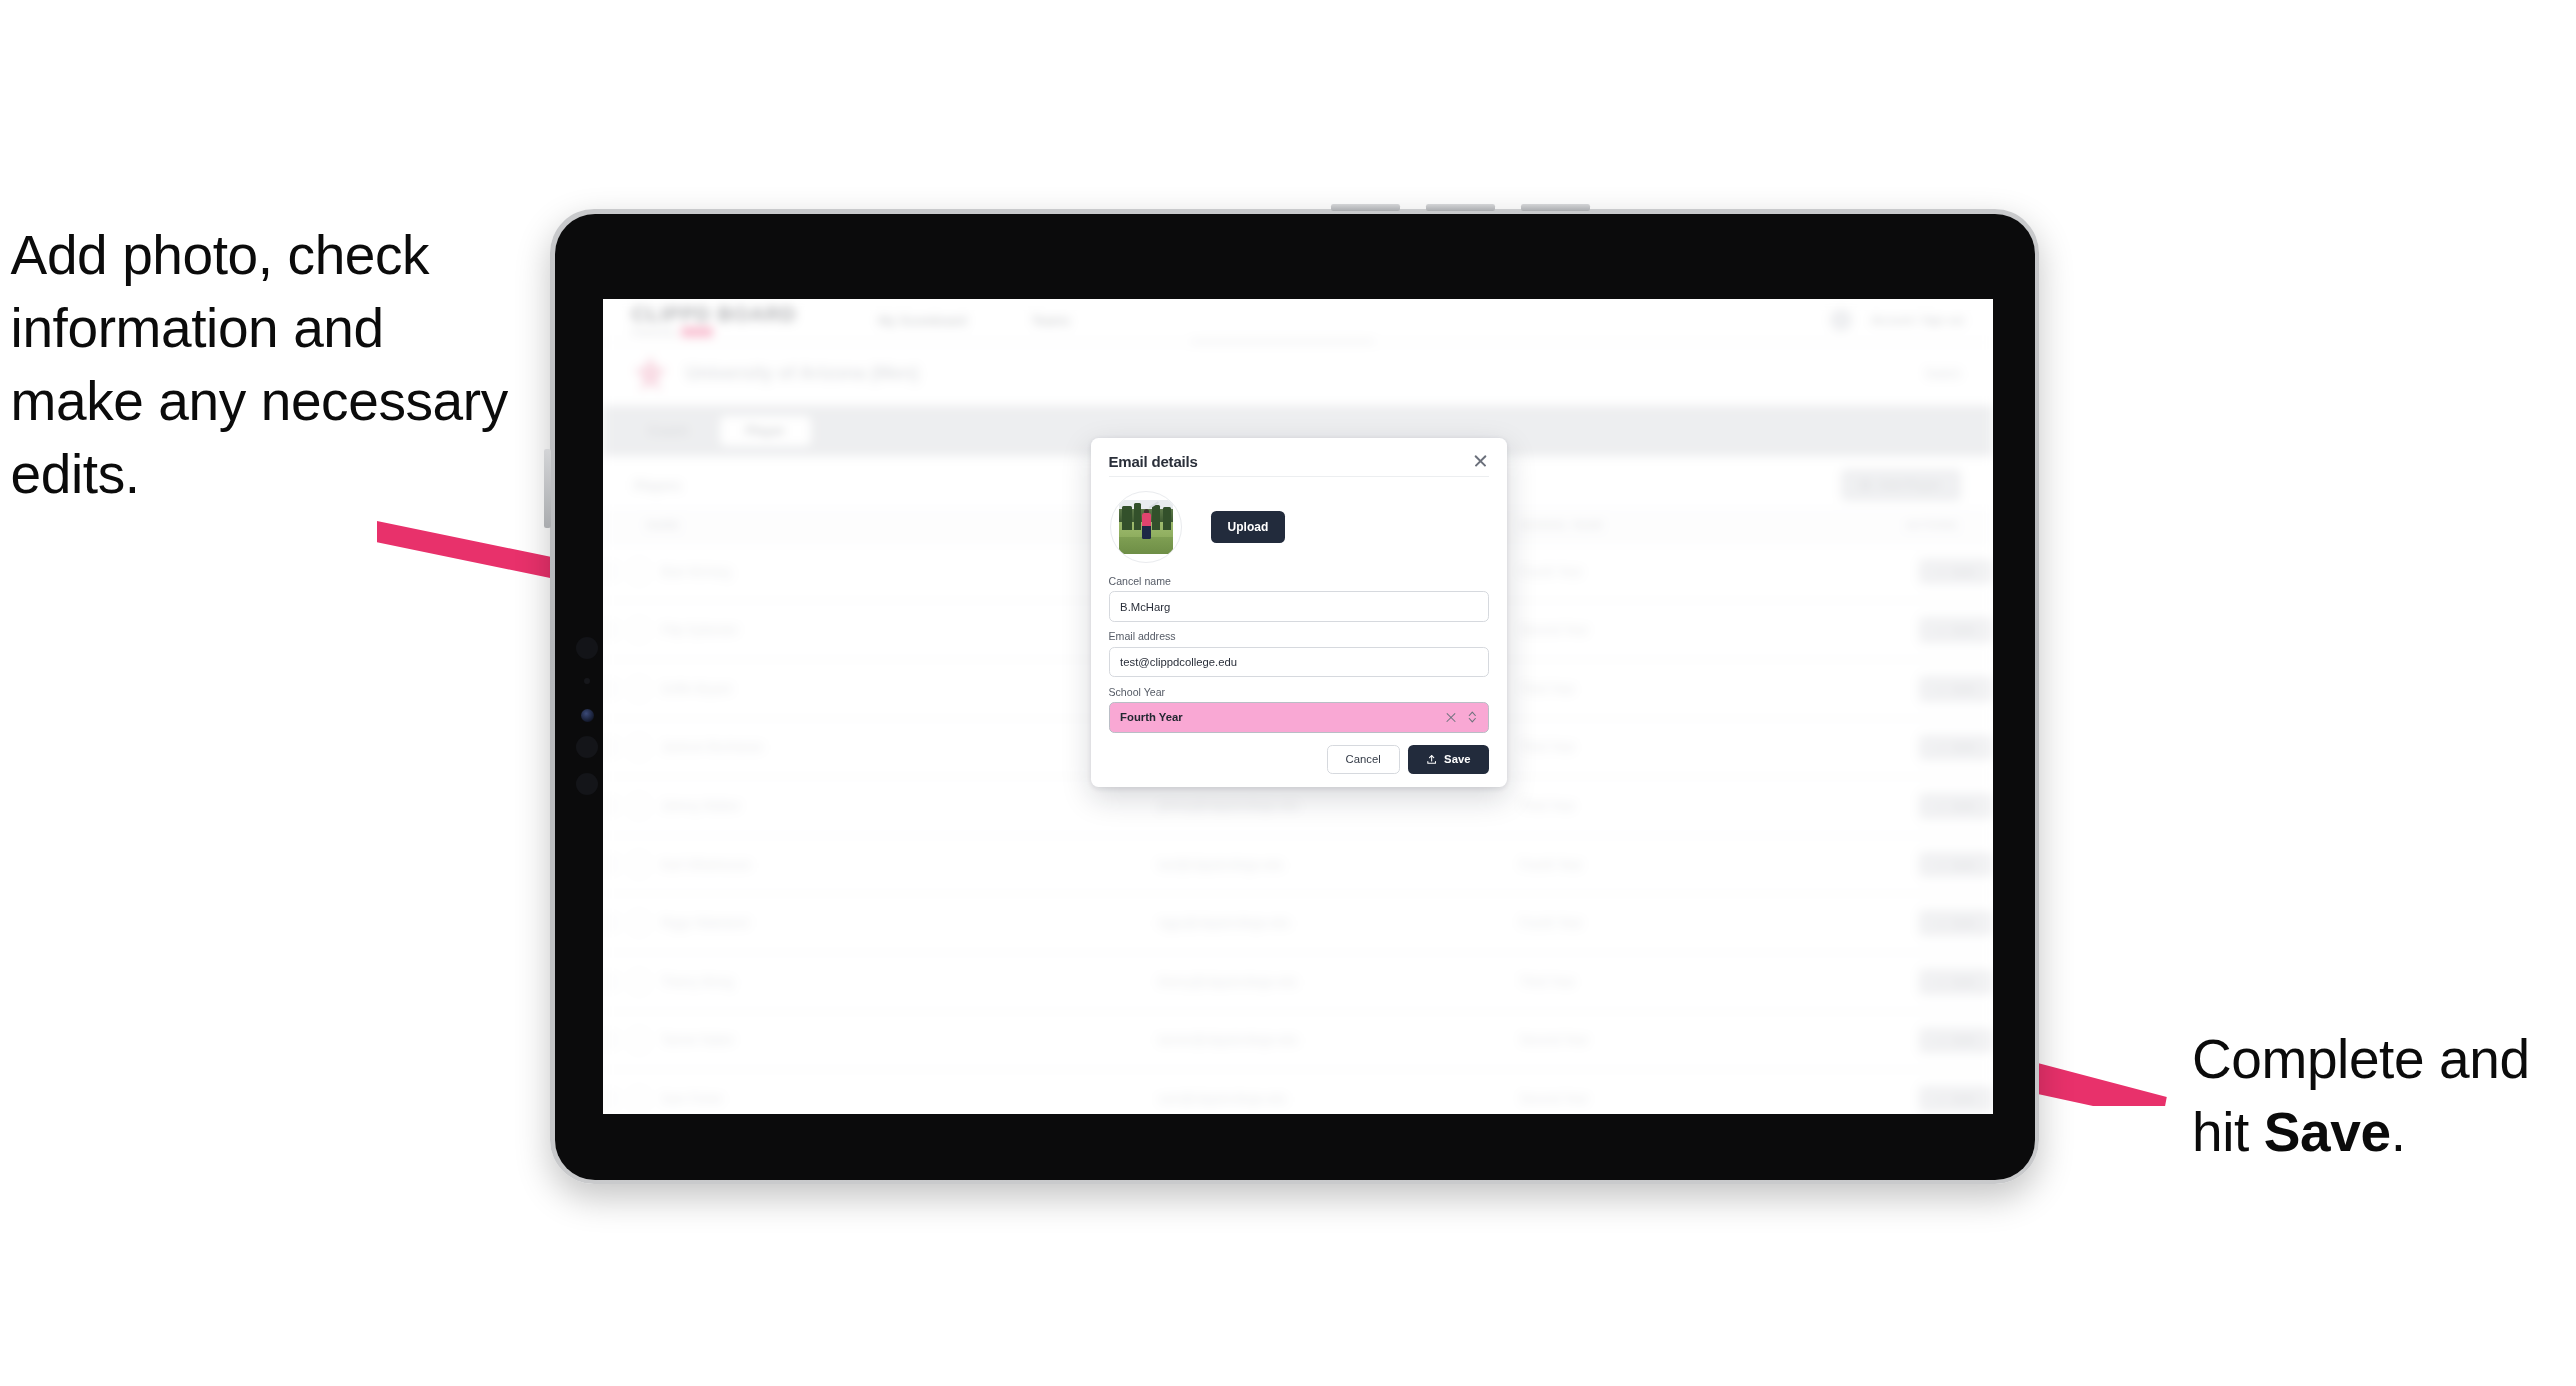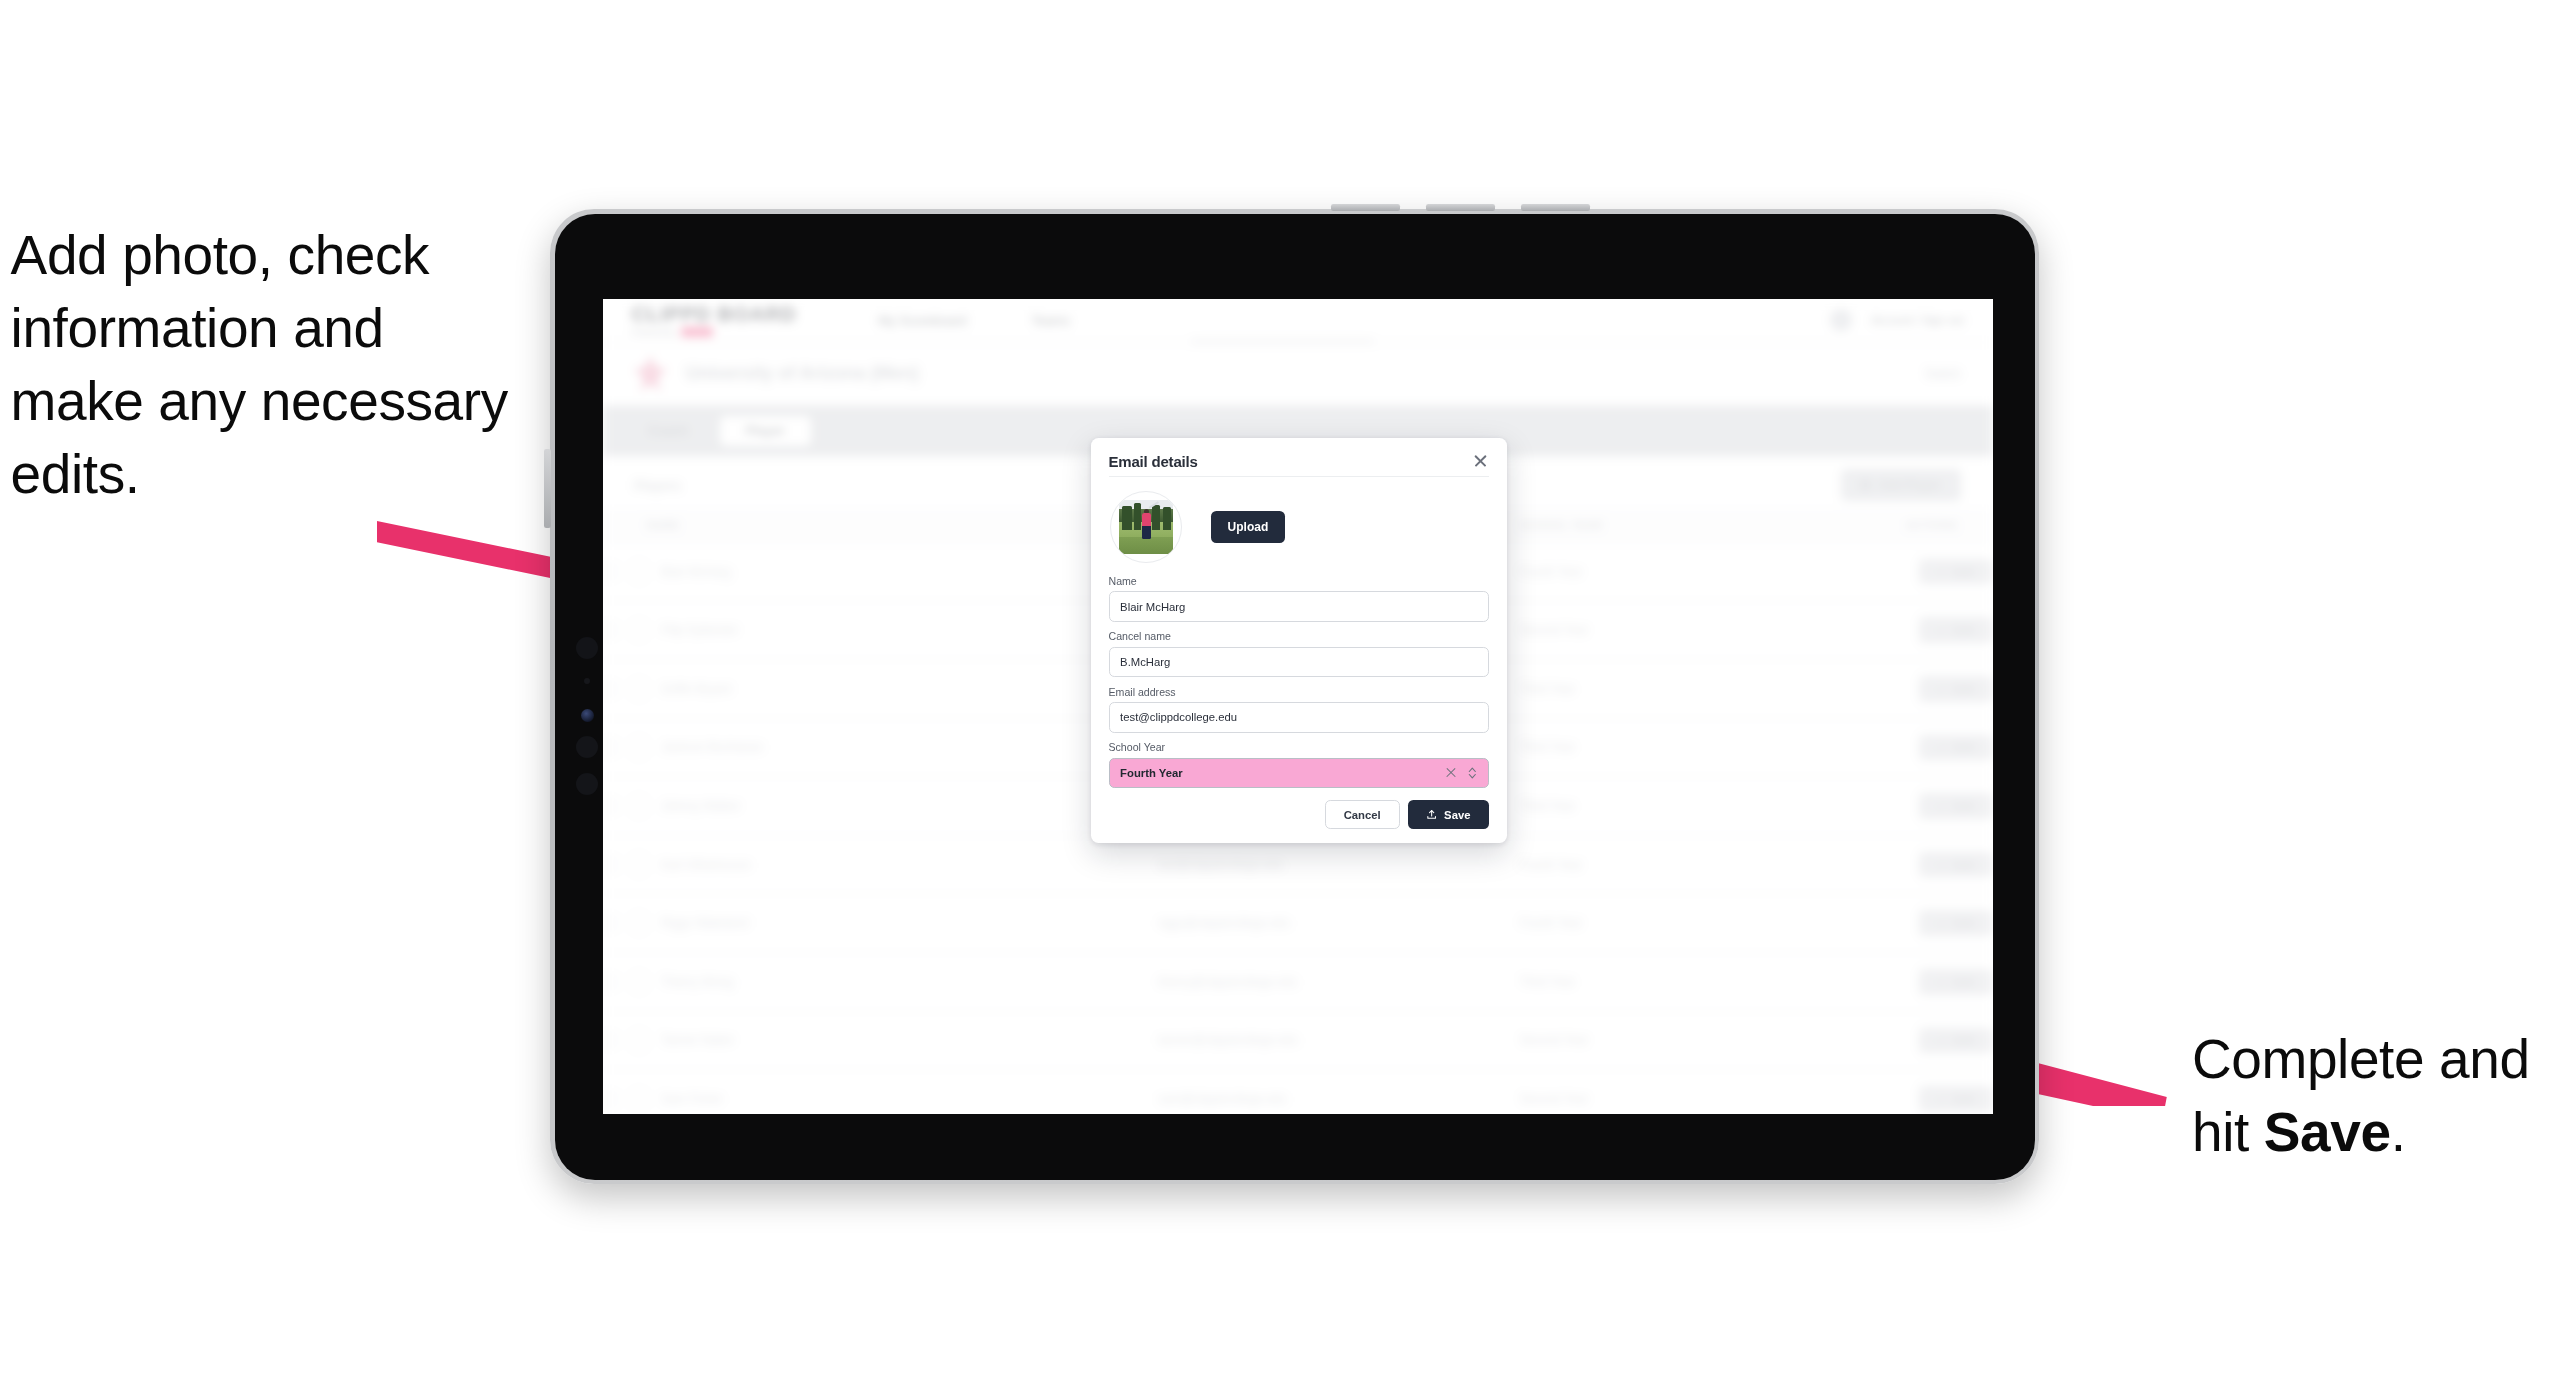--- a/index.html
+++ b/index.html
@@ -383,21 +383,21 @@
   }
 
   #modal-actions {
     display: flex; justify-content: flex-end; gap: 8.3px;
     margin-top: 12px;
   }
   #cancel-btn {
     background: #ffffff; color: #333a46;
     border: 0.8px solid #d6d9de; border-radius: 5.3px;
     padding: 7.5px 18px;
-    font-size: 11.3px; font-weight: 700;
+    font-size: 11.3px; font-weight: 400;
     font-family: "Liberation Sans", sans-serif;
     cursor: pointer;
   }
   #save-btn {
     background: #222b3c; color: #ffffff;
     border: none; border-radius: 5.3px;
     padding: 7.5px 18px;
     font-size: 11.3px; font-weight: 600;
     font-family: "Liberation Sans", sans-serif;
     display: flex; align-items: center; gap: 6.8px;
@@ -661,24 +661,20 @@
                   <span class="tree" id="tree-d"></span>
                   <span id="golfer-club"></span>
                   <span id="golfer-head"></span>
                   <span id="golfer-body"></span>
                   <span id="golfer-legs"></span>
                 </div>
               </div>
               <button id="upload-btn">Upload</button>
             </div>
 
-            <div class="field-group">
-              <label class="field-label">Name</label>
-              <input class="field-input" type="text" readonly="" value="Blair McHarg" style="">
-            </div>
 
             <div class="field-group">
               <label class="field-label">Cancel name</label>
               <input class="field-input" type="text" readonly="" value="B.McHarg" style="">
             </div>
 
             <div class="field-group">
               <label class="field-label">Email address</label>
               <input class="field-input" type="text" readonly="" value="test@clippdcollege.edu" style="">
             </div>

